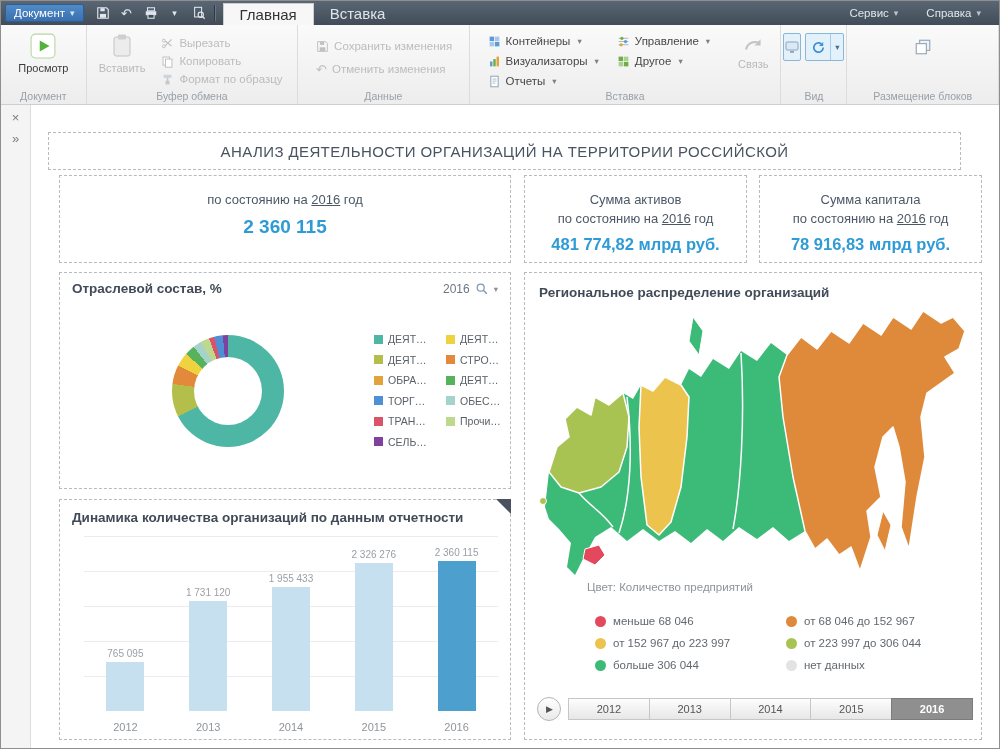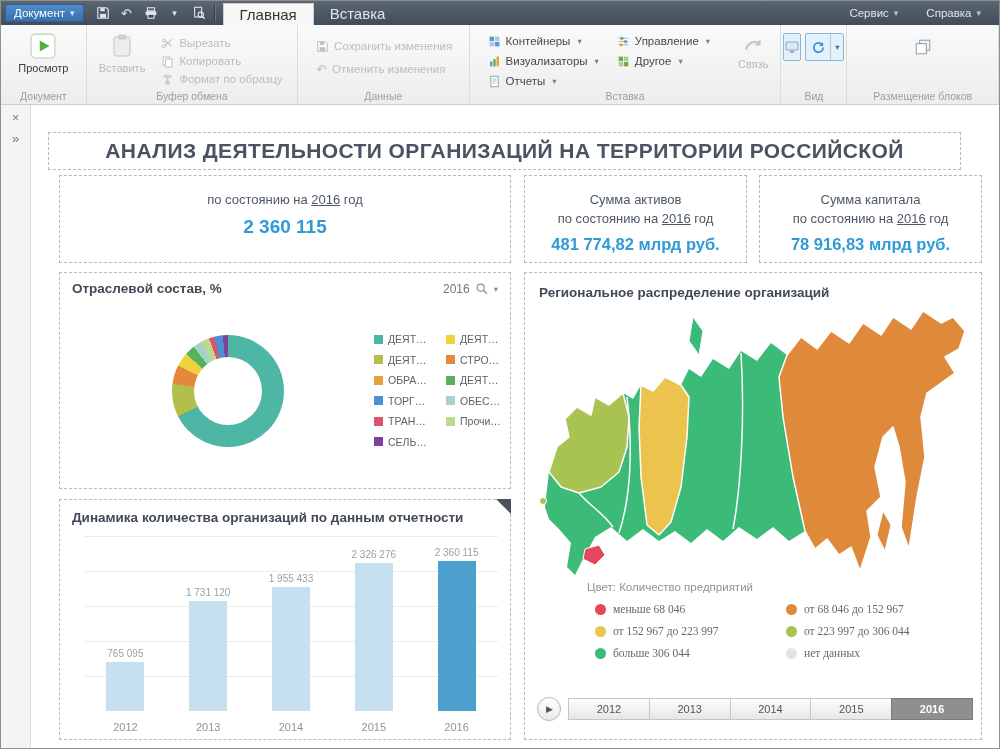--- a/index.html
+++ b/index.html
@@ -48,21 +48,21 @@
   
   .workspace{display:flex;height:646px;}
   .leftstrip{width:30px;background:#f4f4f4;border-right:1px solid #ddd;display:flex;flex-direction:column;align-items:center;padding-top:6px;gap:8px;box-sizing:border-box;}
   .leftstrip .glyph{color:#7c7c7c;font-size:13px;line-height:1;cursor:default;}
   .canvas{position:relative;flex:1;background:#fff;}
 
   .block{position:absolute;border:1px dashed #b7bbc0;box-sizing:border-box;background:#fff;}
   .blk-header{font-size:13.5px;font-weight:bold;color:#414b57;}
 
   .title-block{left:17px;top:27px;width:913px;height:38px;display:flex;align-items:center;justify-content:center;}
-  .dash-title{font-size:21px;font-weight:bold;color:#495361;letter-spacing:.4px;white-space:nowrap;}
+  .dash-title{font-size:15px;font-weight:normal;color:#495361;letter-spacing:.4px;white-space:nowrap;}
 
   .kpi{top:70px;height:88px;text-align:center;padding-top:14px;}
   .kpi-line{font-size:13px;color:#4c5866;line-height:19px;}
   .kpi-year{text-decoration:underline;}
   .kpi-value{margin-top:7px;font-size:19px;font-weight:bold;color:#2f9bd6;}
   .kpi.small .kpi-value{font-size:16.5px;}
   .kpi1{left:28px;width:452px;}
   .kpi2{left:493px;width:223px;}
   .kpi3{left:728px;width:223px;}
 
@@ -90,21 +90,21 @@
   .bar-val{font-size:10px;color:#9aa0a6;margin-bottom:3px;white-space:nowrap;}
   .bar{width:38px;}
   .xaxis{position:absolute;left:24px;right:12px;bottom:6px;display:flex;justify-content:space-around;}
   .bar-x{width:60px;text-align:center;font-size:11px;color:#8f959b;}
 
   
   .map-block{left:493px;top:167px;width:458px;height:468px;}
   .map-head{padding:10px 14px 0 14px;}
   .map-svg{position:absolute;left:6px;top:24px;}
   .map-legend-title{position:absolute;left:62px;top:308px;font-size:11.5px;color:#8d939a;}
-  .map-legend{position:absolute;left:70px;top:330px;width:372px;display:flex;gap:10px;font-family:Liberation Serif, serif;}
+  .map-legend{position:absolute;left:70px;top:342px;width:372px;display:flex;gap:10px;}
   .map-legend .col{display:flex;flex-direction:column;gap:10px;flex:1;}
   .mleg-item{display:flex;align-items:center;gap:7px;}
   .mleg-dot{width:11px;height:11px;border-radius:50%;flex:0 0 11px;}
   .mleg-text{font-size:11.5px;color:#62686e;white-space:nowrap;}
   .player{position:absolute;left:12px;top:424px;width:22px;height:22px;border:1px solid #b5b5b5;border-radius:50%;
           background:linear-gradient(#fff,#e9e9e9);display:flex;align-items:center;justify-content:center;}
   .player .glyph{font-size:9px;color:#555;margin-left:1px;}
   .year-row{position:absolute;left:44px;top:425px;right:8px;display:flex;}
   .year-btn{flex:1;height:20px;display:flex;align-items:center;justify-content:center;font-size:11px;color:#555;
             background:linear-gradient(#fdfdfd,#e7e7e7);border:1px solid #c6c6c6;margin-left:-1px;cursor:default;}

